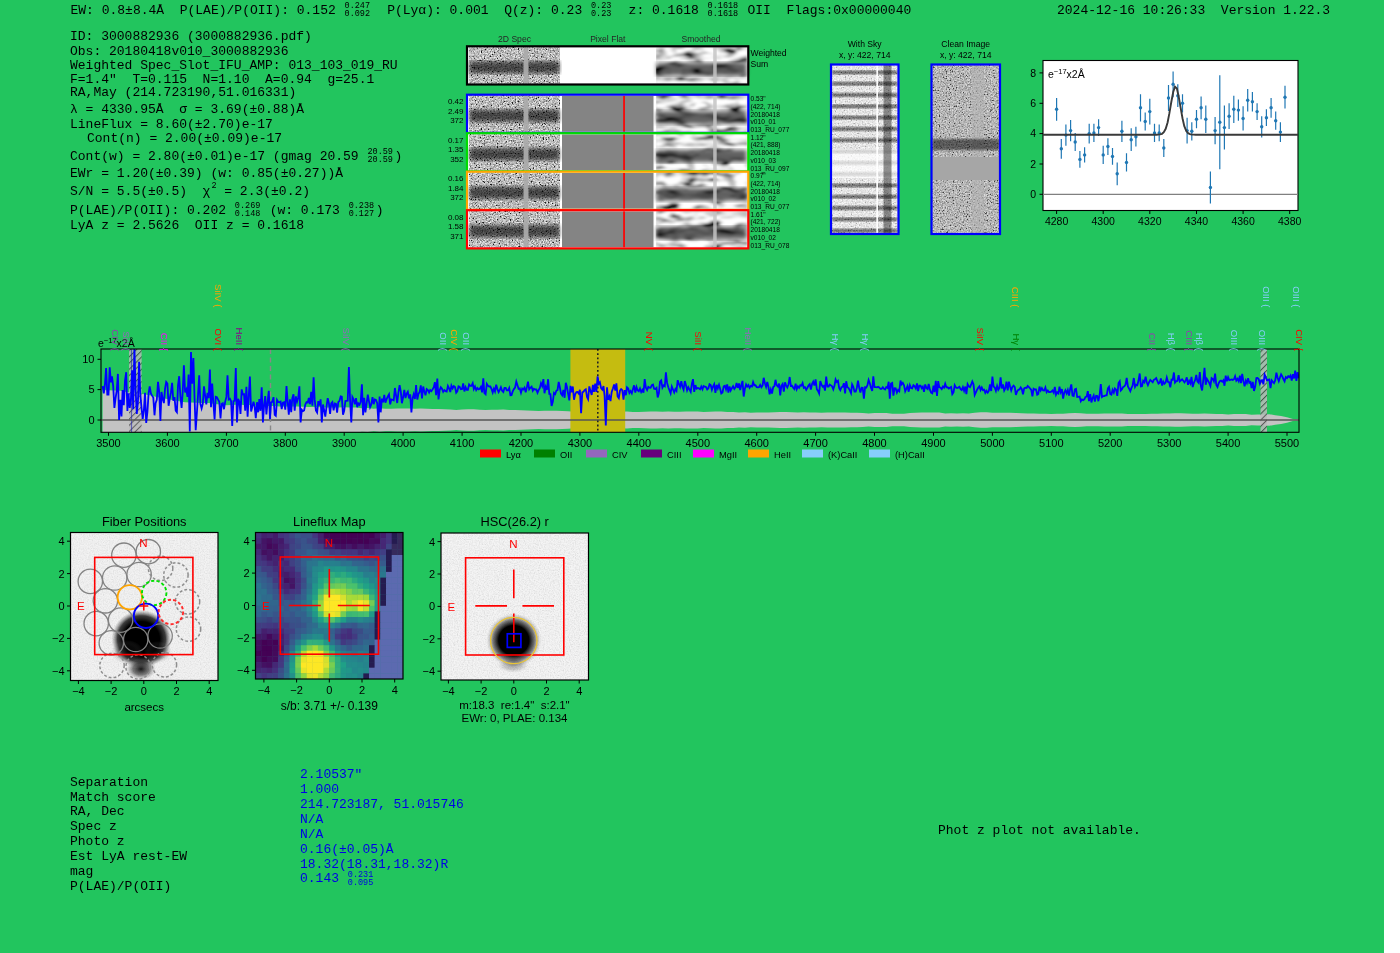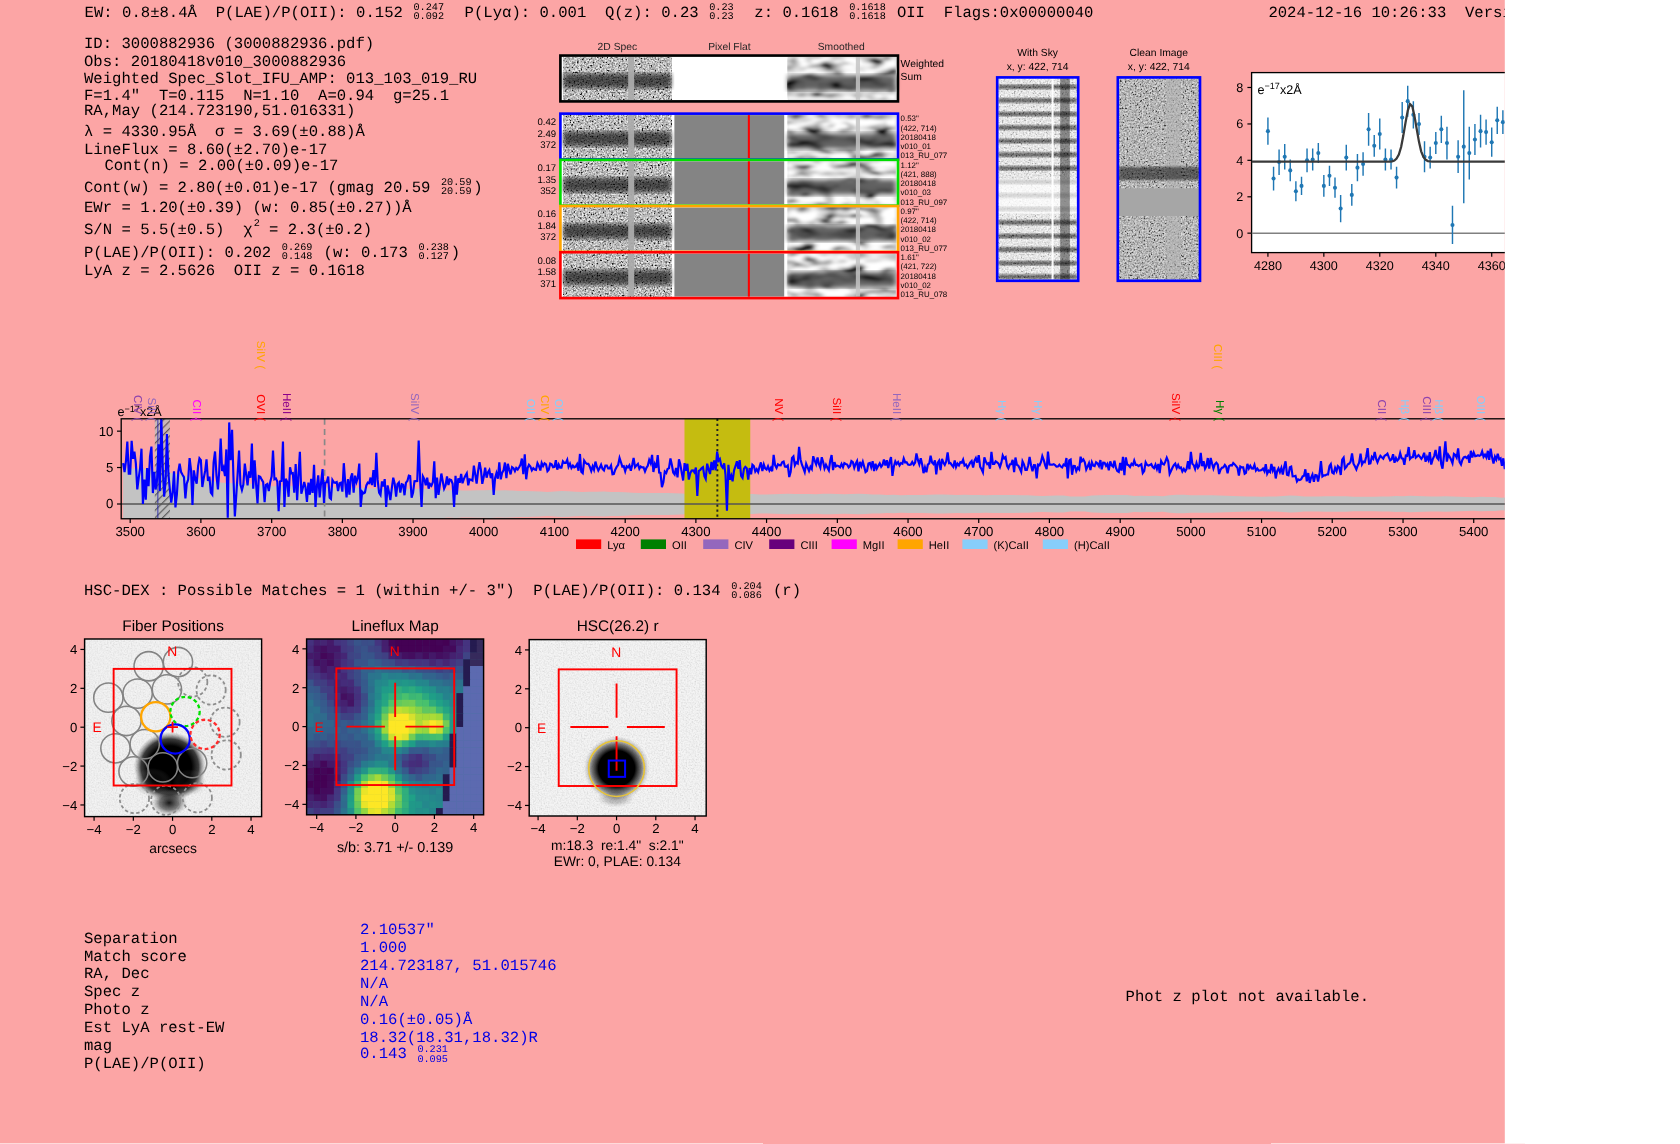--- a/index.html
+++ b/index.html
@@ -1,14 +1,14 @@
 <!DOCTYPE html>
 <html><head><meta charset="utf-8"><style>
 html,body{margin:0;padding:0;background:#fff;}
-#page{position:relative;width:1254px;height:953px;background:#fca5a5;overflow:hidden;
+#page{position:relative;width:1384px;height:953px;background:#22c55e;overflow:hidden;
  font-family:"Liberation Sans", sans-serif;}
 .mono{font-family:"Liberation Mono", monospace;font-size:13px;line-height:13px;
  color:#000;white-space:pre;position:absolute;letter-spacing:0px;}
 .fr{display:inline-block;position:relative;}
 .frac{position:absolute;left:1px;top:-10.5px;font-size:8.5px;line-height:7.8px;
  text-align:center;white-space:pre;}
 svg{position:absolute;left:0;top:0;}
 </style></head><body>
 <div id="page">
 
@@ -20,21 +20,20 @@
 <div class="mono" style="left:70px;top:72.5px;">F=1.4"  T=0.115  N=1.10  A=0.94  g=25.1</div>
 <div class="mono" style="left:70px;top:86.1px;">RA,May (214.723190,51.016331)</div>
 <div class="mono" style="left:70px;top:102.8px;">λ = 4330.95Å  σ = 3.69(±0.88)Å</div>
 <div class="mono" style="left:70px;top:118.3px;">LineFlux = 8.60(±2.70)e-17</div>
 <div class="mono" style="left:70px;top:132.4px;margin-left:17px;">Cont(n) = 2.00(±0.09)e-17</div>
 <div class="mono" style="left:70px;top:149.6px;">Cont(w) = 2.80(±0.01)e-17 (gmag 20.59 <span class="fr" style="width:28px"><span class="frac">20.59<br>20.59</span></span>)</div>
 <div class="mono" style="left:70px;top:167.1px;">EWr = 1.20(±0.39) (w: 0.85(±0.27))Å</div>
 <div class="mono" style="left:70px;top:185.1px;">S/N = 5.5(±0.5)  χ<span class="fr" style="width:6px"><span class="frac" style="top:-12px">2</span></span> = 2.3(±0.2)</div>
 <div class="mono" style="left:70px;top:203.6px;">P(LAE)/P(OII): 0.202 <span class="fr" style="width:28px"><span class="frac">0.269<br>0.148</span></span> (w: 0.173 <span class="fr" style="width:28px"><span class="frac">0.238<br>0.127</span></span>)</div>
 <div class="mono" style="left:70px;top:218.5px;">LyA z = 2.5626  OII z = 0.1618</div>
-<div class="mono" style="left:70px;top:486px;">HSC-DEX : Possible Matches = 1 (within +/- 3")  P(LAE)/P(OII): 0.134 <span class="fr" style="width:28px"><span class="frac">0.204<br>0.086</span></span> (r)</div>
 <div class="mono" style="left:70px;top:775.6px;">Separation</div>
 <div class="mono" style="left:70px;top:790.5px;">Match score</div>
 <div class="mono" style="left:70px;top:805.4px;">RA, Dec</div>
 <div class="mono" style="left:70px;top:820.3px;">Spec z</div>
 <div class="mono" style="left:70px;top:835.2px;">Photo z</div>
 <div class="mono" style="left:70px;top:850.1px;">Est LyA rest-EW</div>
 <div class="mono" style="left:70px;top:865.0px;">mag</div>
 <div class="mono" style="left:70px;top:879.9px;">P(LAE)/P(OII)</div>
 <div class="mono" style="left:300px;top:768.1px;color:#0000e6;">2.10537"</div>
 <div class="mono" style="left:300px;top:783.0px;color:#0000e6;">1.000</div>

